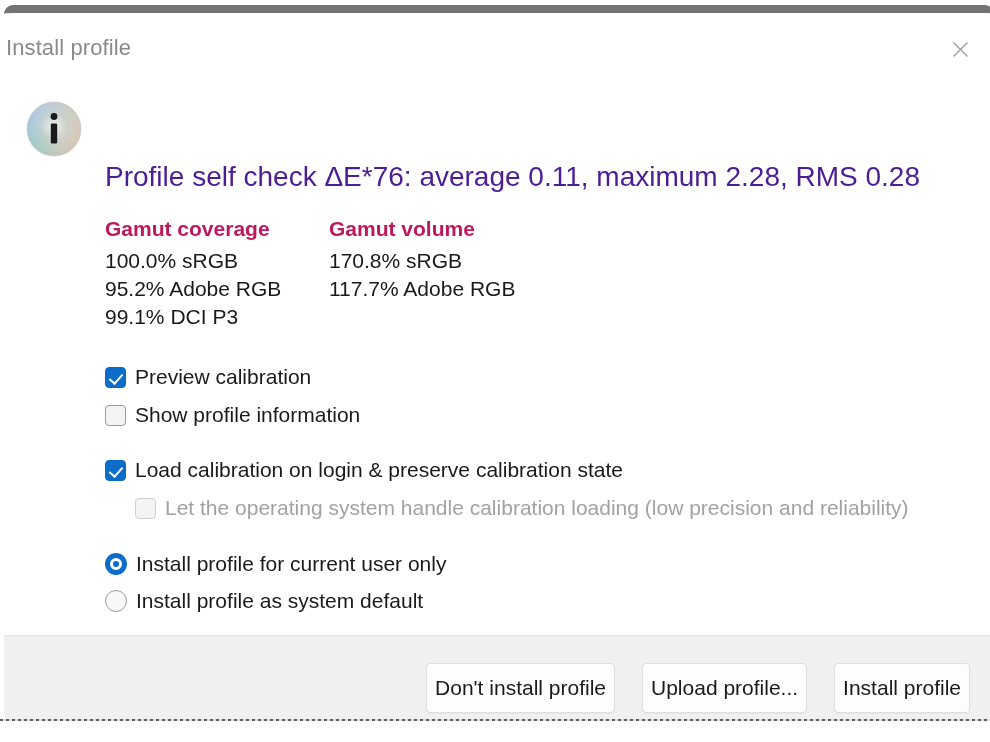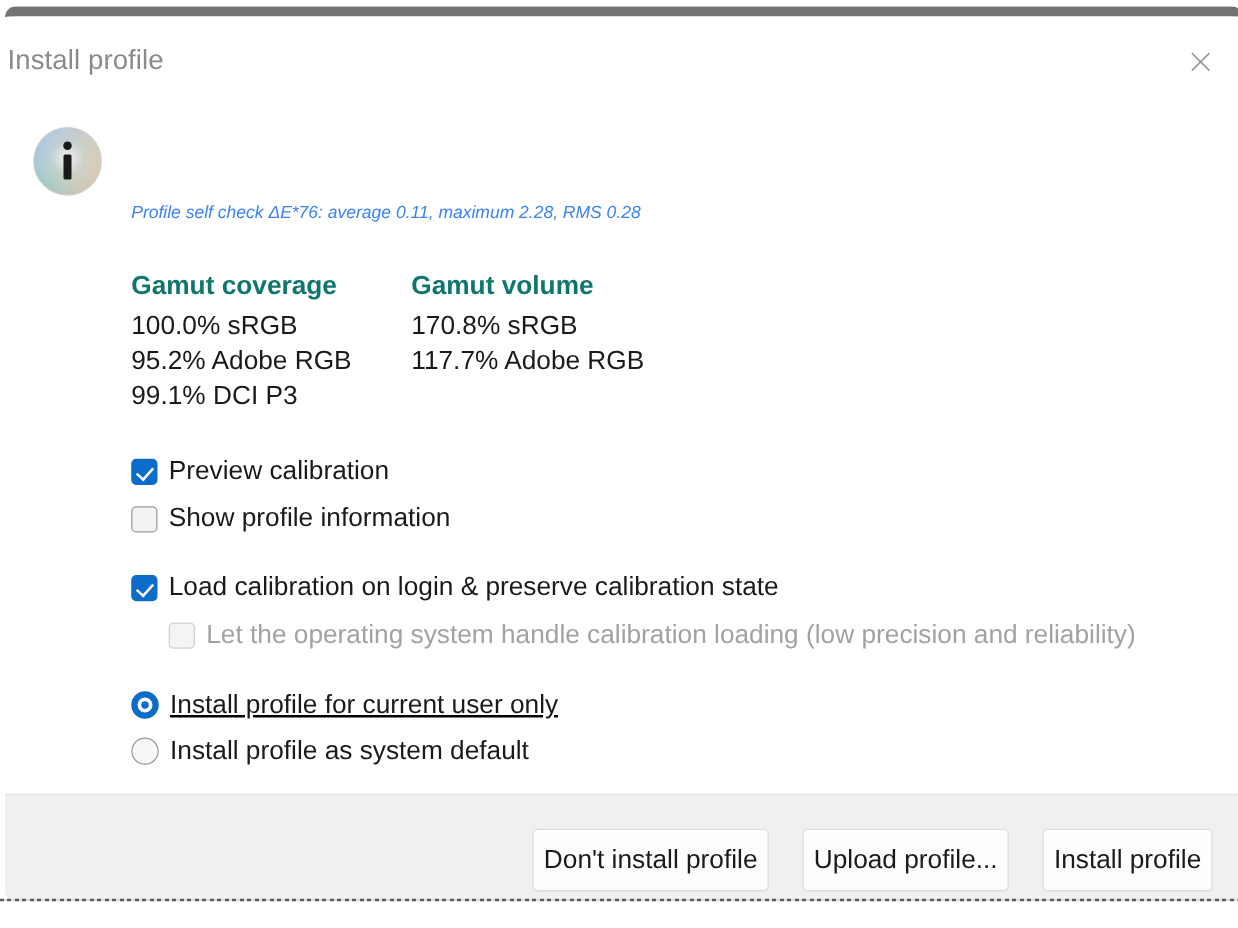--- a/index.html
+++ b/index.html
@@ -93,39 +93,38 @@
     left: 101px;
     top: 26px;
     font-size: 21.5px;
     color: #1a1a1a;
     white-space: nowrap;
   }
   .selfcheck {
     position: absolute;
     left: 101px;
     top: 86px;
-    font-size: 14px;
-    color: #3b82f6;
-    white-space: nowrap;
-    font-style: italic;
+    font-size: 28px;
+    color: #4c1d95;
+    white-space: nowrap;
   }
 
   
   .gamut {
     position: absolute;
     left: 101px;
     top: 142px;
     display: flex;
   }
   .gamut-col { width: 224px; }
   .gamut-col:last-child { width: auto; }
   .gamut-head {
     font-size: 21px;
     font-weight: bold;
-    color: #0f766e;
+    color: #be185d;
     margin-bottom: 6px;
     white-space: nowrap;
   }
   .gamut-row {
     font-size: 21px;
     color: #1a1a1a;
     line-height: 28px;
     white-space: nowrap;
   }
 
@@ -140,21 +139,21 @@
     font-size: 21px;
     color: #1a1a1a;
     margin-left: 9px;
   }
   .opt.disabled .opt-label { color: #a2a2a2; }
 
   .o1 { left: 101px; top: 290px; }
   .o2 { left: 101px; top: 328px; }
   .o3 { left: 101px; top: 383px; }
   .o4 { left: 131px; top: 421px; }
-  .o5 { left: 101px; top: 477px; text-decoration: underline; }
+  .o5 { left: 101px; top: 477px; }
   .o6 { left: 101px; top: 514px; }
 
   
   .cb {
     width: 21px;
     height: 21px;
     border-radius: 4px;
     box-sizing: border-box;
     flex: 0 0 auto;
     position: relative;

